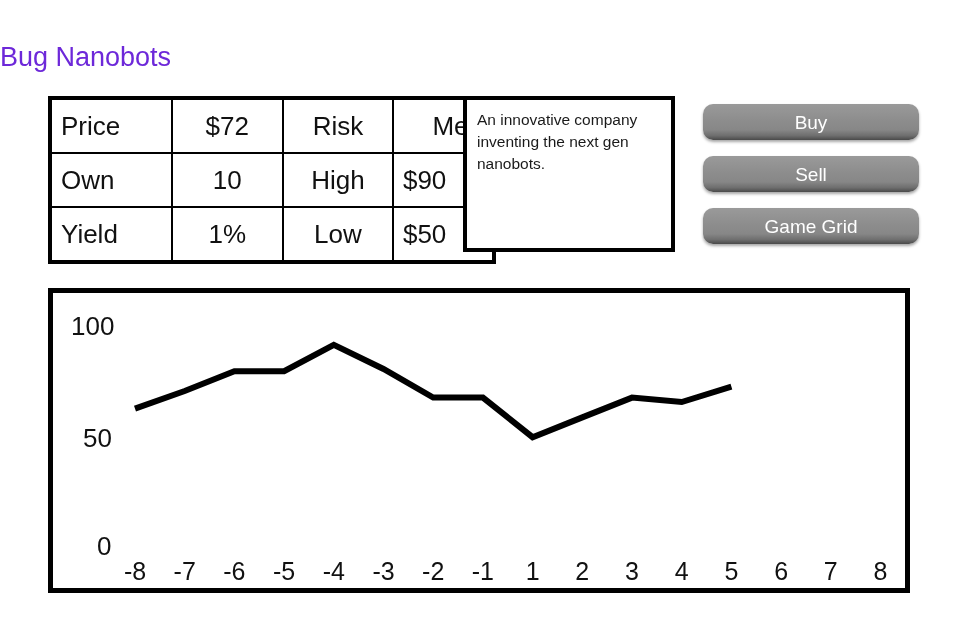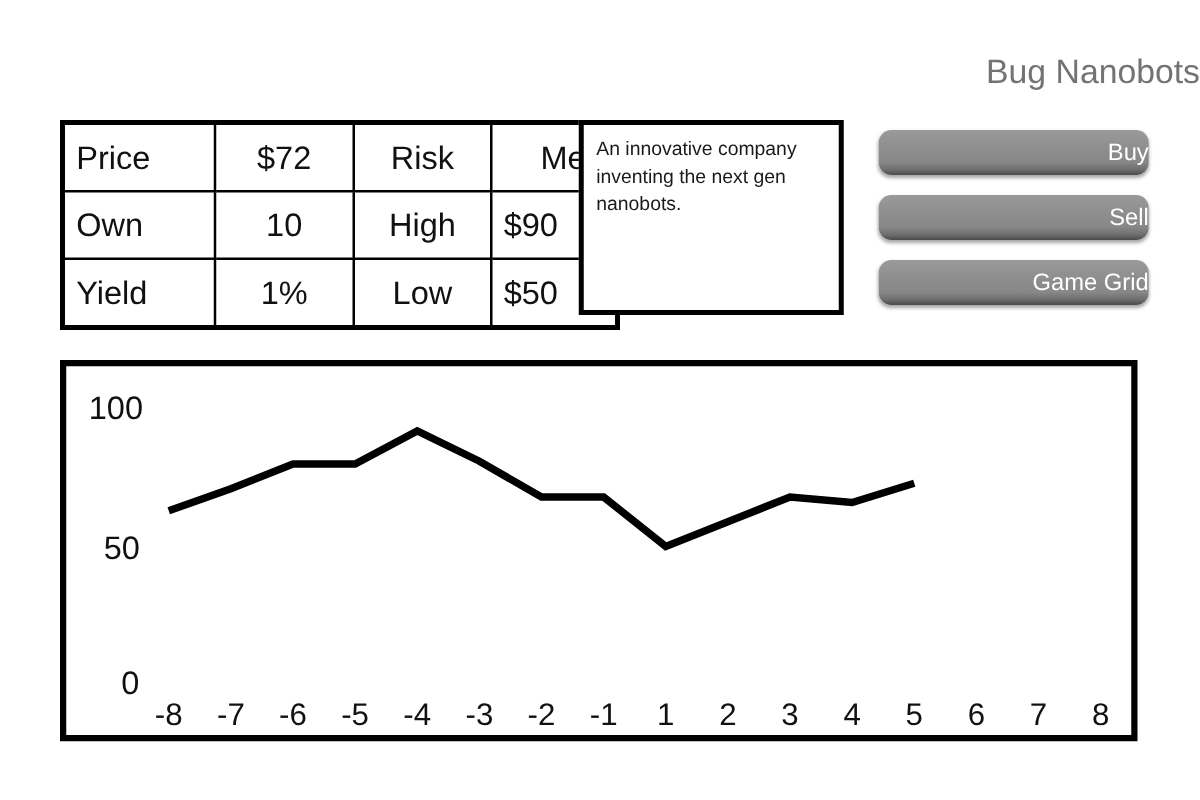--- a/index.html
+++ b/index.html
@@ -16,25 +16,25 @@
     color: #000000;
     overflow: hidden;
   }
 
   
   #page-title {
     position: absolute;
     left: 0;
     top: 24px;
     width: 960px;
-    text-align: right;
+    text-align: left;
     font-size: 27px;
     font-weight: normal;
     letter-spacing: 0px;
-    color: #737373;
+    color: #6d28d9;
   }
 
   
   #stats-table {
     position: absolute;
     left: 48px;
     top: 96px;
     width: 448px;
     border-collapse: collapse;
     border: 4px solid #000000;
@@ -88,21 +88,21 @@
     height: 36px;
     margin-bottom: 16px;
     border: none;
     border-radius: 10px;
     background: linear-gradient(to bottom, #9a9a9a 0%, #8d8d8d 45%, #878787 72%, #6e6e6e 88%, #4a4a4a 100%);
     box-shadow: 0 2px 3px rgba(0,0,0,0.35);
     color: #ffffff;
     font-family: "Liberation Sans", sans-serif;
     font-size: 19px;
     line-height: 33px;
-    text-align: right;
+    text-align: center;
     cursor: pointer;
     padding: 0;
   }
   .action-button:last-child { margin-bottom: 0; }
 
   
   #price-chart {
     position: absolute;
     left: 48px;
     top: 288px;

